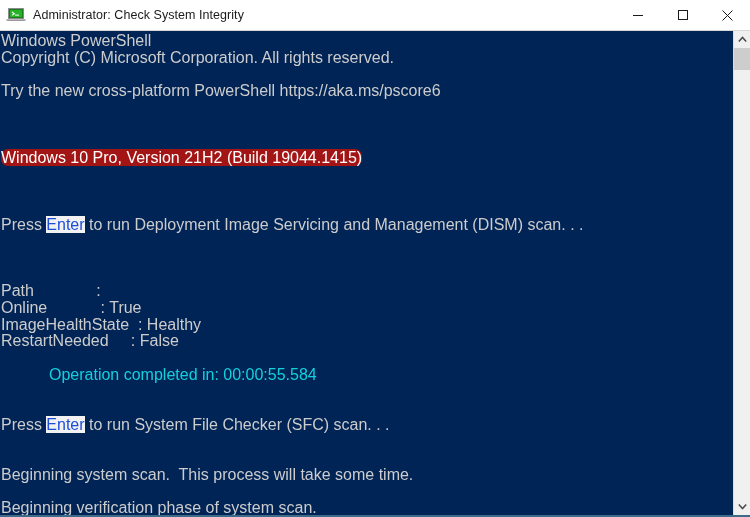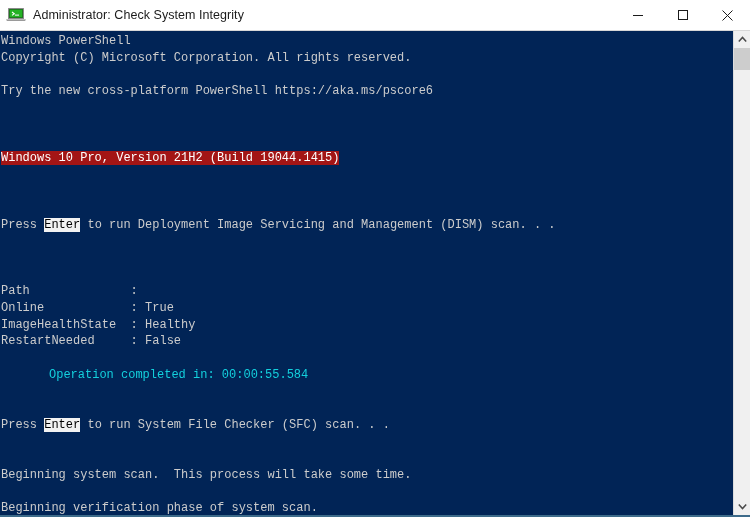--- a/index.html
+++ b/index.html
@@ -72,43 +72,43 @@
     flex-direction: row;
     min-height: 0;
     background: #012456;
     position: relative;
   }
 
   #console-text {
     flex: 1 1 auto;
     position: relative;
     background: #012456;
-    font-family: Liberation Mono, monospace;
-    font-size: 12px;
+    font-family: Liberation Sans, sans-serif;
+    font-size: 16px;
     line-height: 16.7px;
     color: #cccccc;
     padding: 2px 0 0 1px;
     box-sizing: border-box;
     overflow: hidden;
     white-space: pre;
     letter-spacing: 0px;
   }
 
   .line {
     height: 16.7px;
     white-space: pre;
     color: #cccccc;
   }
   .line.blank { color: transparent; }
 
   .seg { white-space: pre; }
   .seg-default  { color: #cccccc; }
   .seg-cyan     { color: #13d0dd; margin-left: 48px; }
-  .seg-redhl    { color: #ffffff; background: #a31515; }
-  .seg-invhl    { color: #000000; background: #f2f2f2; }
+  .seg-redhl    { color: #ffffff; background: #a31515; border-radius: 7px; }
+  .seg-invhl    { color: #1d4ed8; background: #f2f2f2; }
 
   
   #scrollbar {
     width: 17px;
     min-width: 17px;
     flex: 0 0 auto;
     background: #f0f0f0;
     border-left: 1px solid #dcdcdc;
     box-sizing: border-box;
     position: relative;

